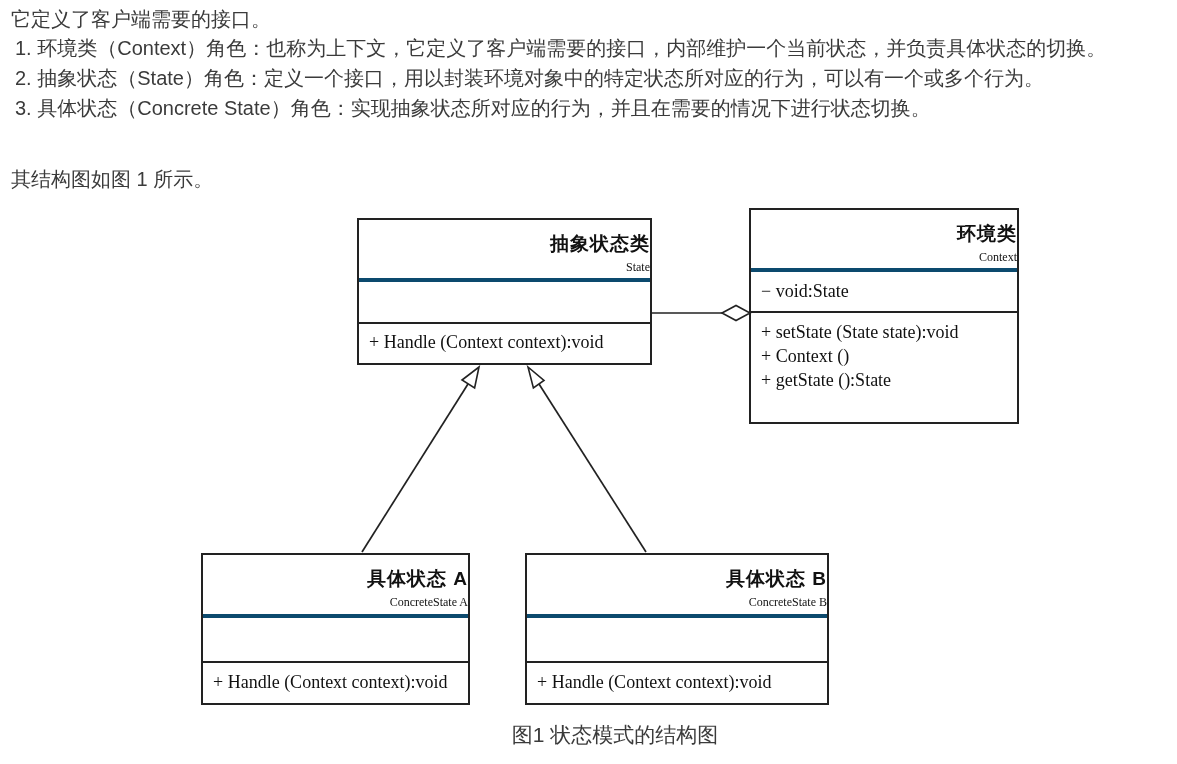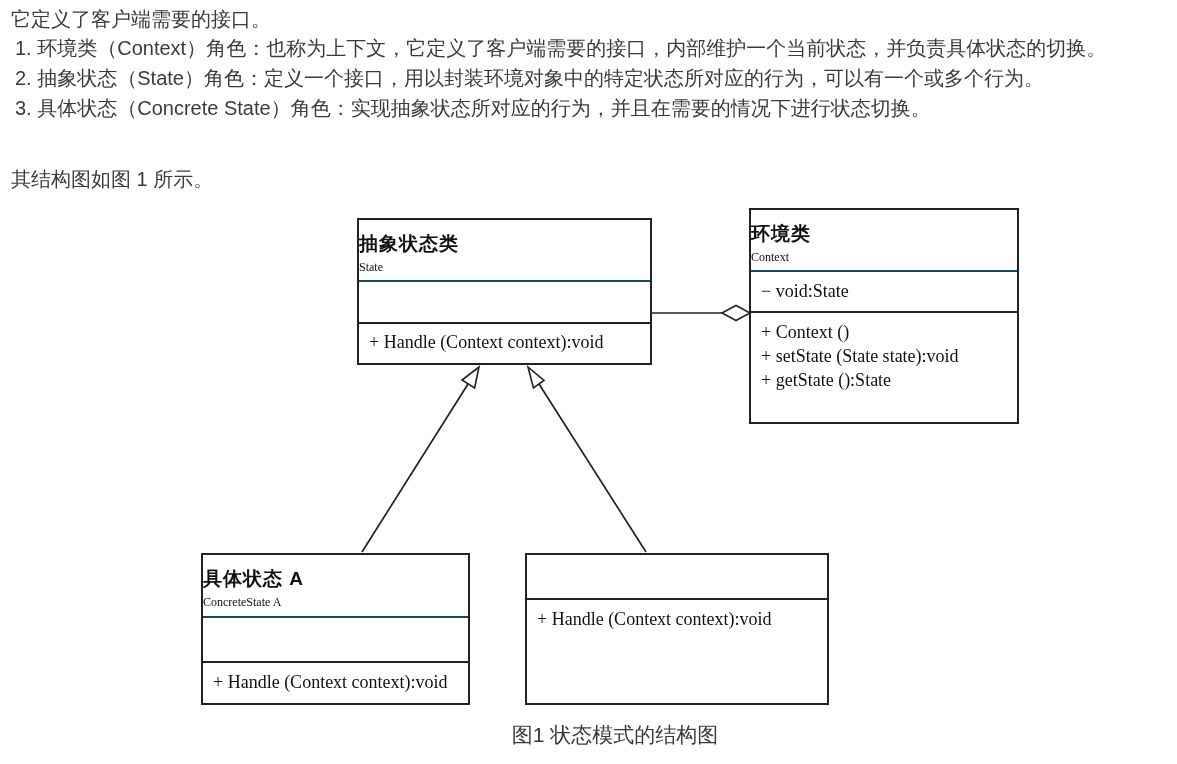--- a/index.html
+++ b/index.html
@@ -29,22 +29,22 @@
 
   
   .uml-box {
     position: absolute;
     border: 2px solid #222222;
     background: #ffffff;
     color: #111111;
     font-family: "Liberation Serif", serif;
   }
   .uml-title {
-    border-bottom: 2px solid #0c4a6e;
-    text-align: left;
+    border-bottom: 4px solid #0c4a6e;
+    text-align: right;
   }
   .uml-title .cn {
     display: block;
     font-family: "Liberation Sans", sans-serif;
     font-weight: bold;
     font-size: 19px;
     line-height: 24px;
     padding-top: 12px;
     letter-spacing: 1px;
   }
@@ -134,38 +134,42 @@
 
     <div class="uml-box box-context">
       <div class="uml-title">
         <span class="cn">环境类</span>
         <span class="en">Context</span>
       </div>
       <div class="uml-attrs">
         <span>− void:State</span>
       </div>
       <div class="uml-methods">
+        <span class="m">+ setState (State state):void</span>
         <span class="m">+ Context ()</span>
-        <span class="m">+ setState (State state):void</span>
         <span class="m">+ getState ():State</span>
       </div>
     </div>
 
     <div class="uml-box box-ca">
       <div class="uml-title">
         <span class="cn">具体状态 A</span>
         <span class="en">ConcreteState A</span>
       </div>
       <div class="uml-attrs"></div>
       <div class="uml-methods">
         <span class="m">+ Handle (Context context):void</span>
       </div>
     </div>
 
     <div class="uml-box box-cb">
+      <div class="uml-title">
+        <span class="cn">具体状态 B</span>
+        <span class="en">ConcreteState B</span>
+      </div>
       <div class="uml-attrs"></div>
       <div class="uml-methods">
         <span class="m">+ Handle (Context context):void</span>
       </div>
     </div>
 
     <svg class="connector-layer" width="1177" height="764" viewBox="0 0 1177 764" xmlns="http://www.w3.org/2000/svg">
 
       <line x1="651" y1="313" x2="723" y2="313" stroke="#222222" stroke-width="1.7"></line>
       <polygon points="722,313 736,305.5 750,313 736,320.5" fill="#ffffff" stroke="#222222" stroke-width="1.6"></polygon>

